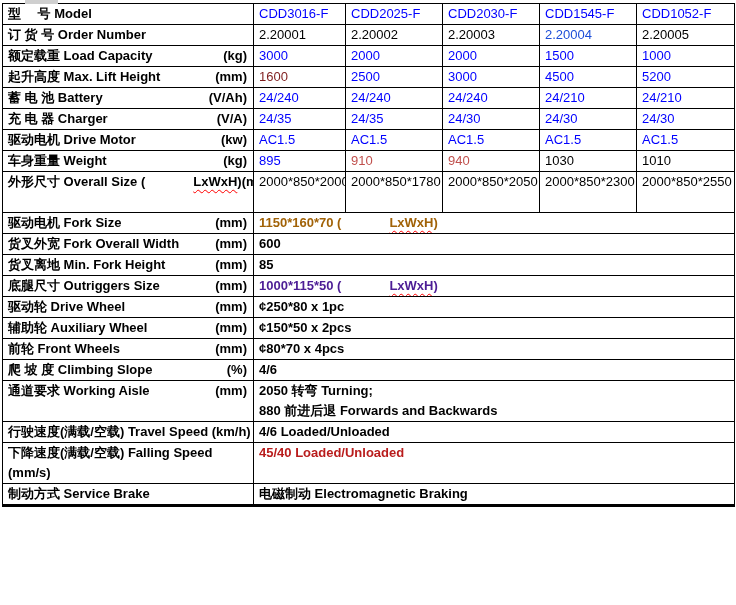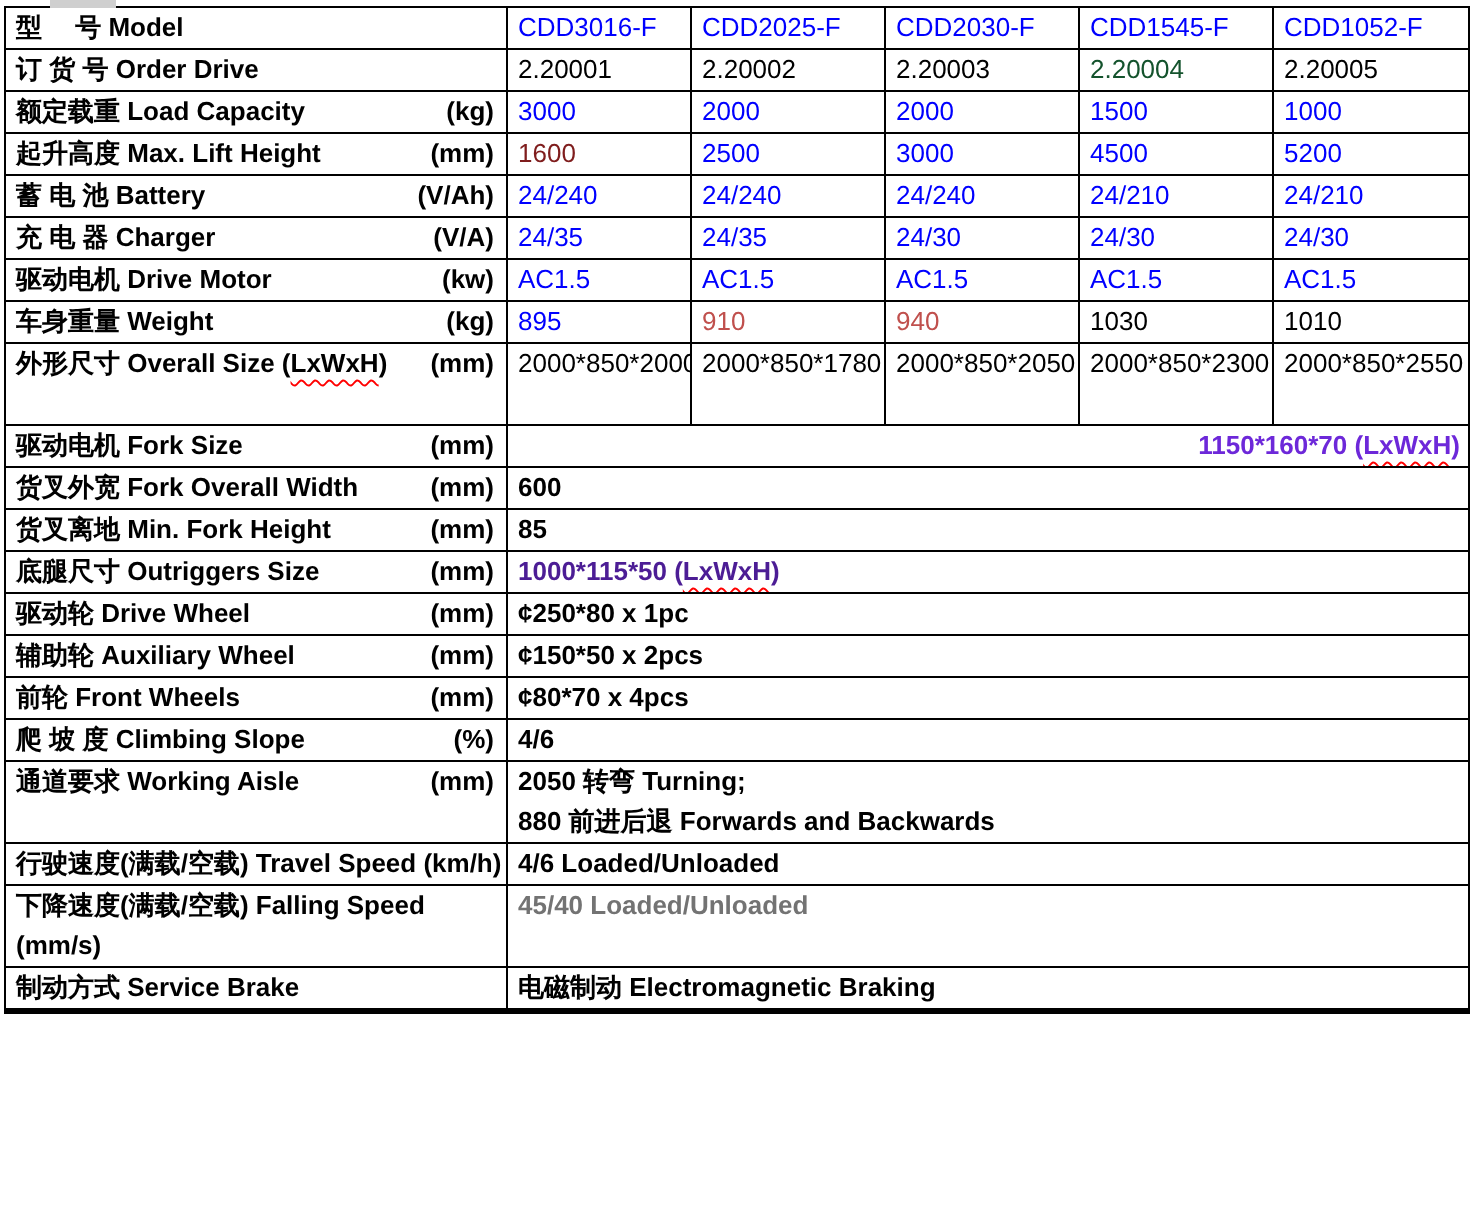--- a/index.html
+++ b/index.html
@@ -28,20 +28,21 @@
   .unit{white-space:nowrap;padding-right:2px}
   .val{white-space:nowrap}
   .merged{font-weight:bold}
   .vline{white-space:nowrap}
   .sq{
     text-decoration-line:underline;
     text-decoration-style:wavy;
     text-decoration-color:#ff0000;
     text-decoration-thickness:1px;
     text-underline-offset:3px;
+    margin-left:48px;
   }
   tr.r-overall-size td{height:40px}
 </style>
 </head>
 <body>
 
 <div class="artifact" style="background: rgb(207, 207, 207);"></div>
 
 <table class="spec">
   <colgroup>
@@ -61,27 +62,27 @@
         </td>
         <td class="val" style="color: rgb(0, 0, 255);">CDD3016-F</td>
         <td class="val" style="color: rgb(0, 0, 255);">CDD2025-F</td>
         <td class="val" style="color: rgb(0, 0, 255);">CDD2030-F</td>
         <td class="val" style="color: rgb(0, 0, 255);">CDD1545-F</td>
         <td class="val" style="color: rgb(0, 0, 255);">CDD1052-F</td>
       </tr>
       <tr class="r-order-number">
         <td class="label-cell">
           <div class="lwrap">
-            <div class="lmain"><span>订 货 号 Order Drive</span></div>
+            <div class="lmain"><span>订 货 号 Order Number</span></div>
           </div>
         </td>
         <td class="val" style="color: rgb(0, 0, 0);">2.20001</td>
         <td class="val" style="color: rgb(0, 0, 0);">2.20002</td>
         <td class="val" style="color: rgb(0, 0, 0);">2.20003</td>
-        <td class="val" style="color: #14532d;">2.20004</td>
+        <td class="val" style="color: #1d4ed8;">2.20004</td>
         <td class="val" style="color: rgb(0, 0, 0);">2.20005</td>
       </tr>
       <tr class="r-load-capacity">
         <td class="label-cell">
           <div class="lwrap">
             <div class="lmain"><span>额定载重 Load Capacity</span></div>
             <span class="unit">(kg)</span>
           </div>
         </td>
         <td class="val" style="color: rgb(0, 0, 255);">3000</td>
@@ -168,21 +169,21 @@
         <td class="val" style="color: rgb(0, 0, 0);">2000*850*2300</td>
         <td class="val" style="color: rgb(0, 0, 0);">2000*850*2550</td>
       </tr>
       <tr class="r-fork-size">
         <td class="label-cell">
           <div class="lwrap">
             <div class="lmain"><span>驱动电机 Fork Size</span></div>
             <span class="unit">(mm)</span>
           </div>
         </td>
-        <td colspan="5" class="val merged" style="color: #6d28d9; text-align: right;">
+        <td colspan="5" class="val merged" style="color: #a16207;">
           <div class="vline"><span>1150*160*70 (</span><span class="sq" style="text-decoration-color: rgb(255, 0, 0);">LxWxH</span><span>)</span></div>
         </td>
       </tr>
       <tr class="r-fork-overall-width">
         <td class="label-cell">
           <div class="lwrap">
             <div class="lmain"><span>货叉外宽 Fork Overall Width</span></div>
             <span class="unit">(mm)</span>
           </div>
         </td>
@@ -277,21 +278,21 @@
         <td colspan="5" class="val merged" style="color: rgb(0, 0, 0);">
           <div class="vline"><span>4/6 Loaded/Unloaded</span></div>
         </td>
       </tr>
       <tr class="r-falling-speed">
         <td class="label-cell">
           <div class="lwrap">
             <div class="lmain"><span>下降速度(满载/空载) Falling Speed</span><div>(mm/s)</div></div>
           </div>
         </td>
-        <td colspan="5" class="val merged" style="color: #737373; margin-left: 24px;">
+        <td colspan="5" class="val merged" style="color: #b91c1c; margin-left: 24px;">
           <div class="vline"><span>45/40 Loaded/Unloaded</span></div>
         </td>
       </tr>
       <tr class="r-service-brake">
         <td class="label-cell">
           <div class="lwrap">
             <div class="lmain"><span>制动方式 Service Brake</span></div>
           </div>
         </td>
         <td colspan="5" class="val merged" style="color: rgb(0, 0, 0);">

